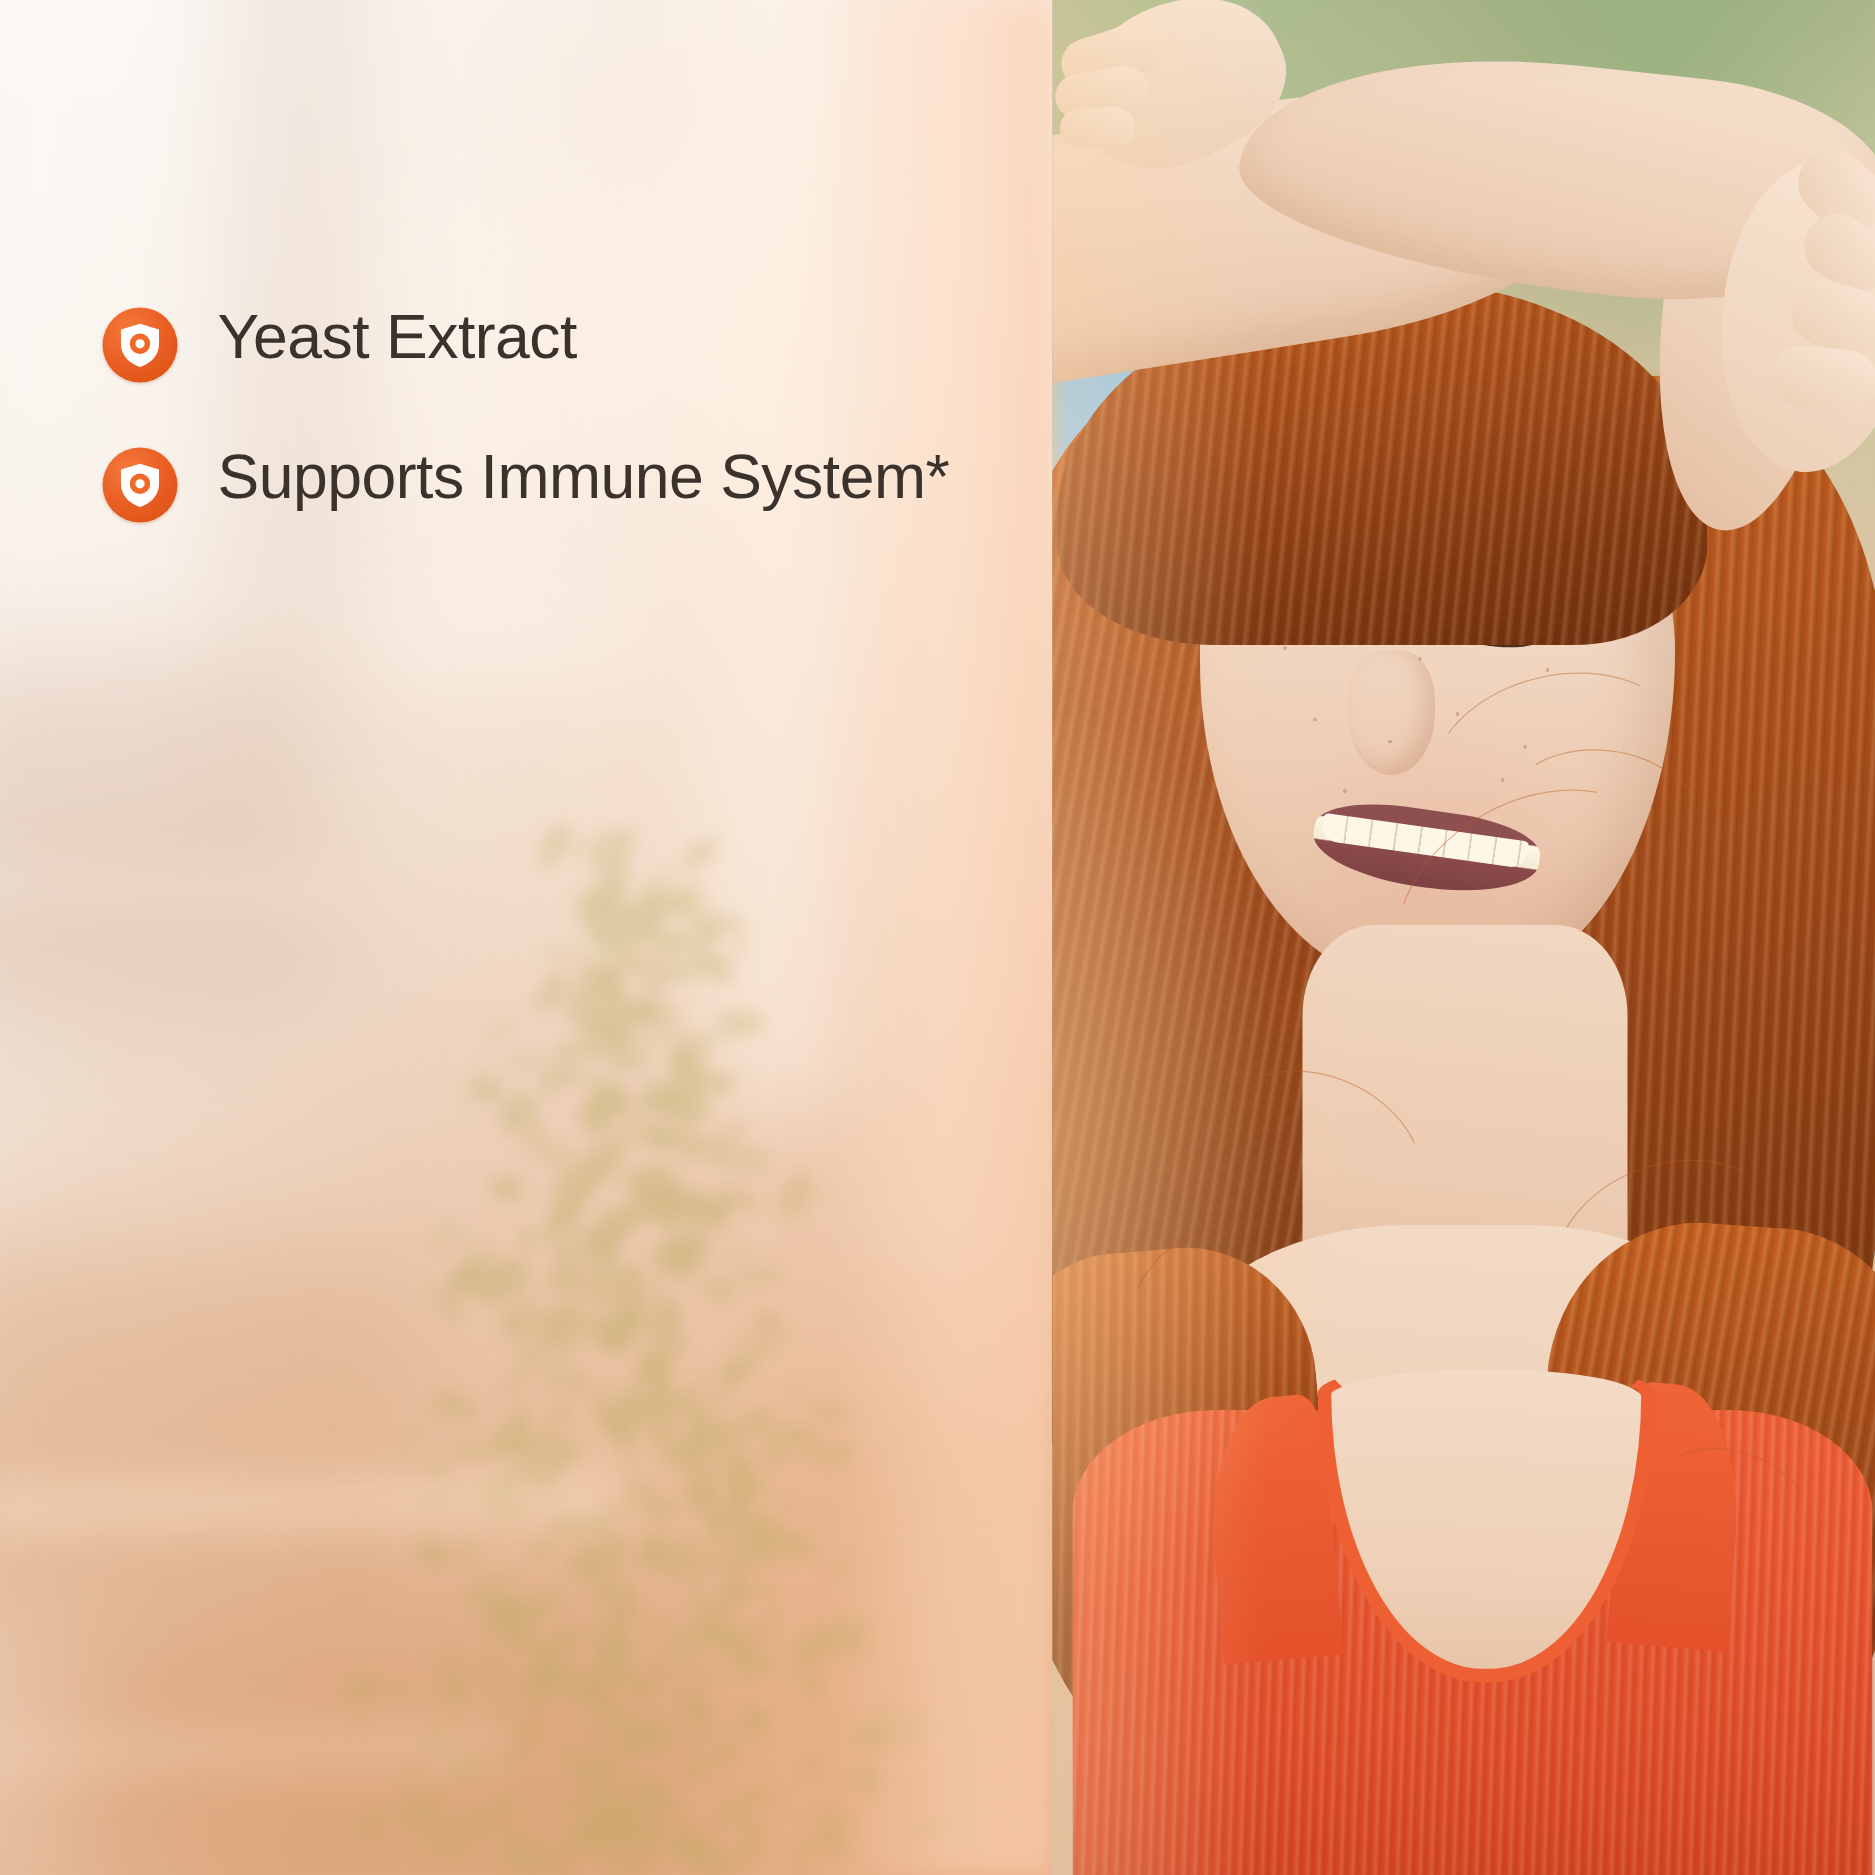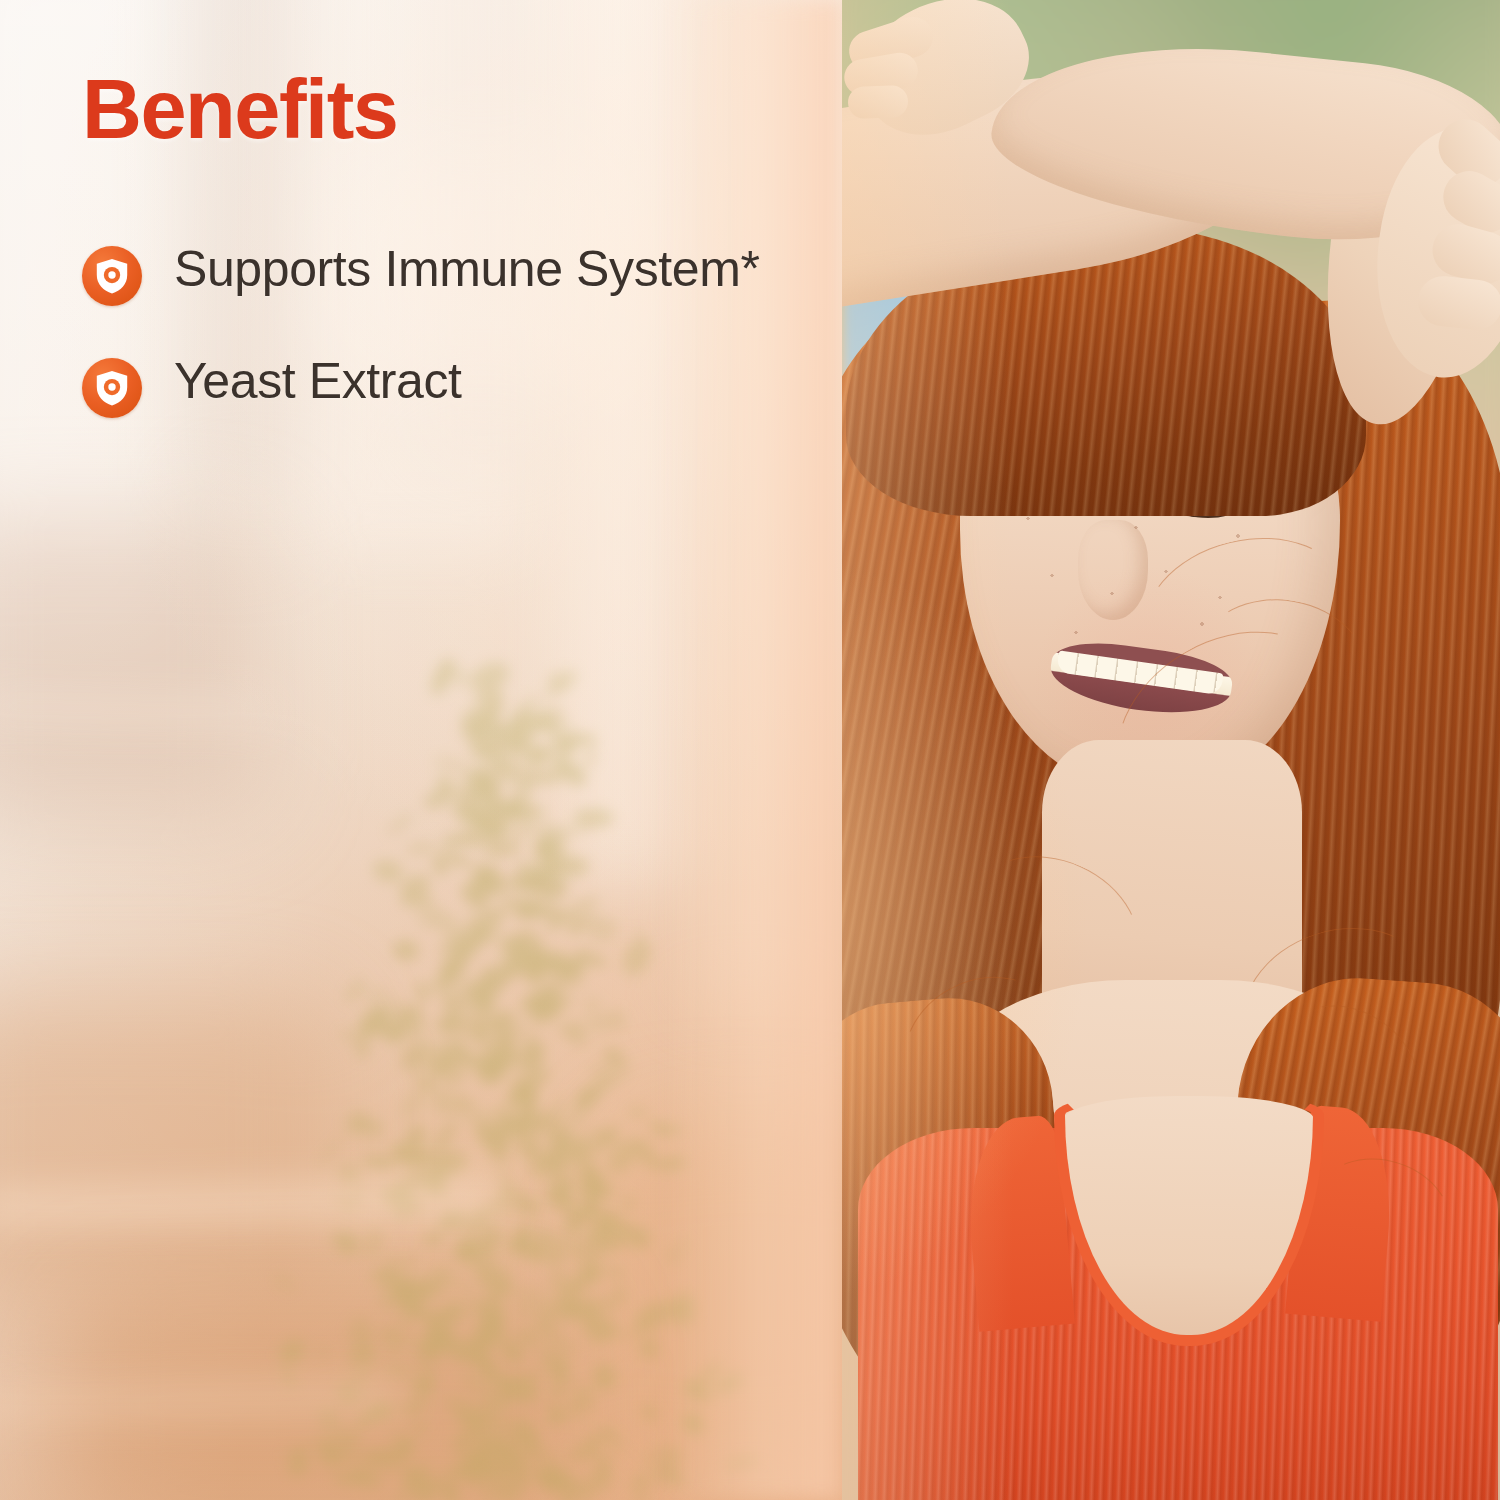--- a/index.html
+++ b/index.html
@@ -1024,43 +1024,42 @@
       <div class="strand" style="left: 268px; top: 640px; width: 240px; height: 180px; transform: rotate(-30deg);"></div>
       <div class="strand" style="left: 120px; top: 860px; width: 180px; height: 140px; transform: rotate(24deg);"></div>
       <div class="strand" style="left: 398px; top: 930px; width: 200px; height: 160px; transform: rotate(-18deg);"></div>
       <div class="strand" style="left: 430px; top: 1010px; width: 150px; height: 120px; transform: rotate(32deg);"></div>
       <div class="strand" style="left: 60px; top: 980px; width: 160px; height: 130px; transform: rotate(-26deg);"></div>
       <div class="strand" style="left: 470px; top: 1160px; width: 140px; height: 110px; transform: rotate(18deg);"></div>
     </div>
 
   <div class="content">
 
-    <div class="page-title">Benefits</div>
 
     <ul class="benefit-list">
+
+      <li class="benefit-item">
+        <span class="shield-badge">
+          <svg viewBox="0 0 40 40" aria-hidden="true">
+            <path d="M20 2 L36 7 V19 C36 29 29 35.5 20 38.5 C11 35.5 4 29 4 19 V7 Z" fill="#ffffff"></path>
+            <circle cx="20" cy="19" r="8.6" fill="#ef6a2a"></circle>
+            <circle cx="20" cy="19" r="3.9" fill="#ffffff"></circle>
+          </svg>
+        </span>
+        <span class="benefit-text">Yeast Extract</span>
+      </li>
 
       <li class="benefit-item">
         <span class="shield-badge">
           <svg viewBox="0 0 40 40" aria-hidden="true">
             <path d="M20 2 L36 7 V19 C36 29 29 35.5 20 38.5 C11 35.5 4 29 4 19 V7 Z" fill="#ffffff"></path>
             <circle cx="20" cy="19" r="8.6" fill="#ef6a2a"></circle>
             <circle cx="20" cy="19" r="3.9" fill="#ffffff"></circle>
           </svg>
         </span>
         <span class="benefit-text">Supports Immune System*</span>
       </li>
 
-      <li class="benefit-item">
-        <span class="shield-badge">
-          <svg viewBox="0 0 40 40" aria-hidden="true">
-            <path d="M20 2 L36 7 V19 C36 29 29 35.5 20 38.5 C11 35.5 4 29 4 19 V7 Z" fill="#ffffff"></path>
-            <circle cx="20" cy="19" r="8.6" fill="#ef6a2a"></circle>
-            <circle cx="20" cy="19" r="3.9" fill="#ffffff"></circle>
-          </svg>
-        </span>
-        <span class="benefit-text">Yeast Extract</span>
-      </li>
-
     </ul>
   </div>
 
 
 </div>
 
 </body></html>

